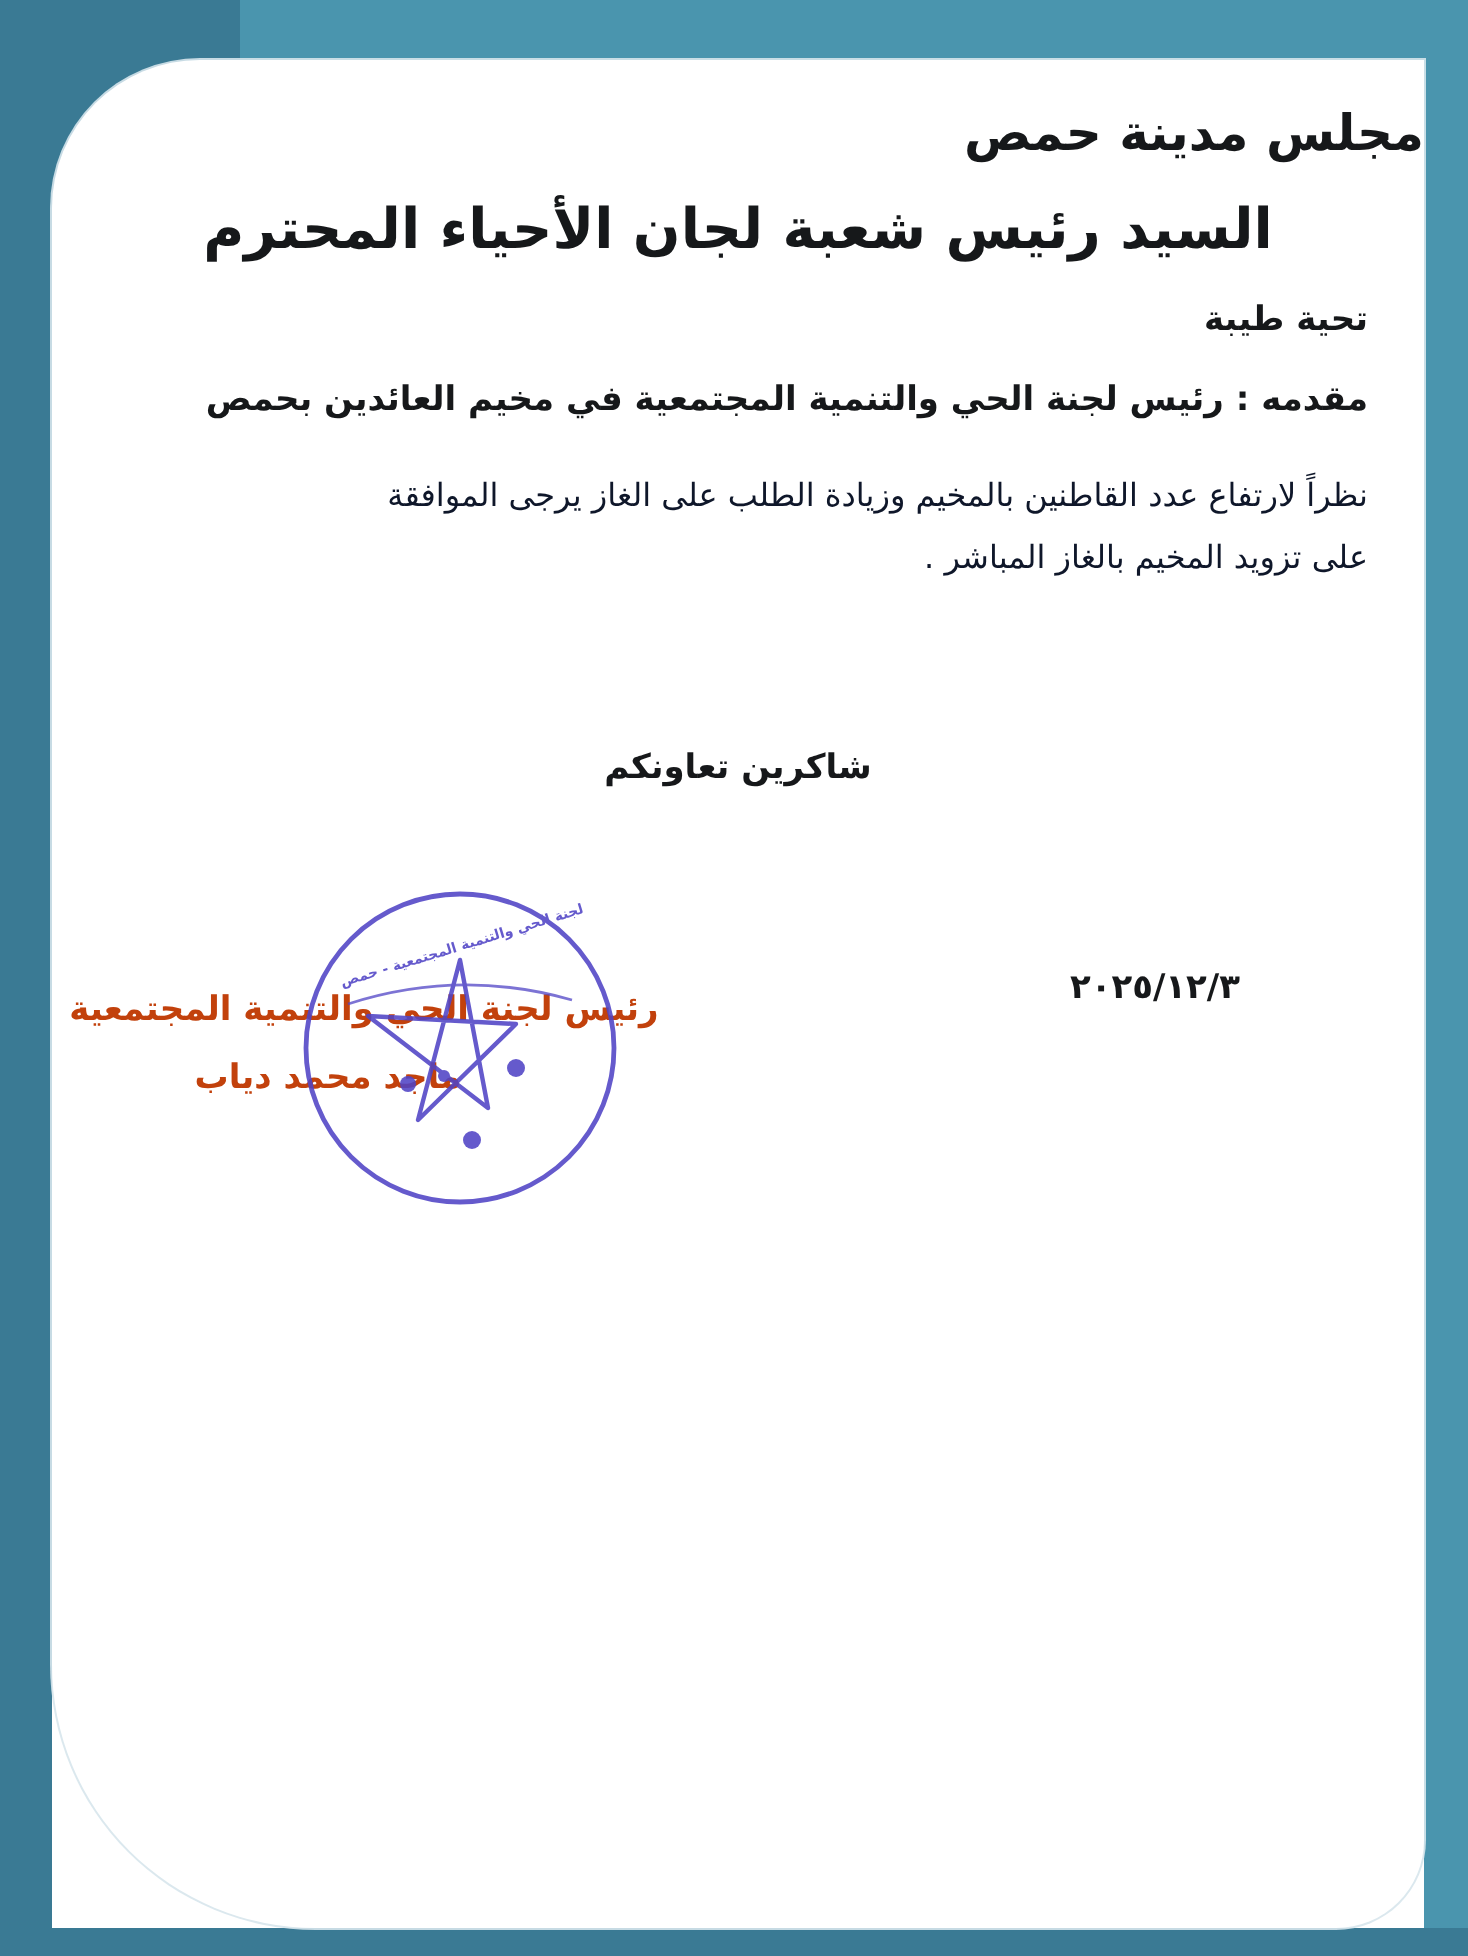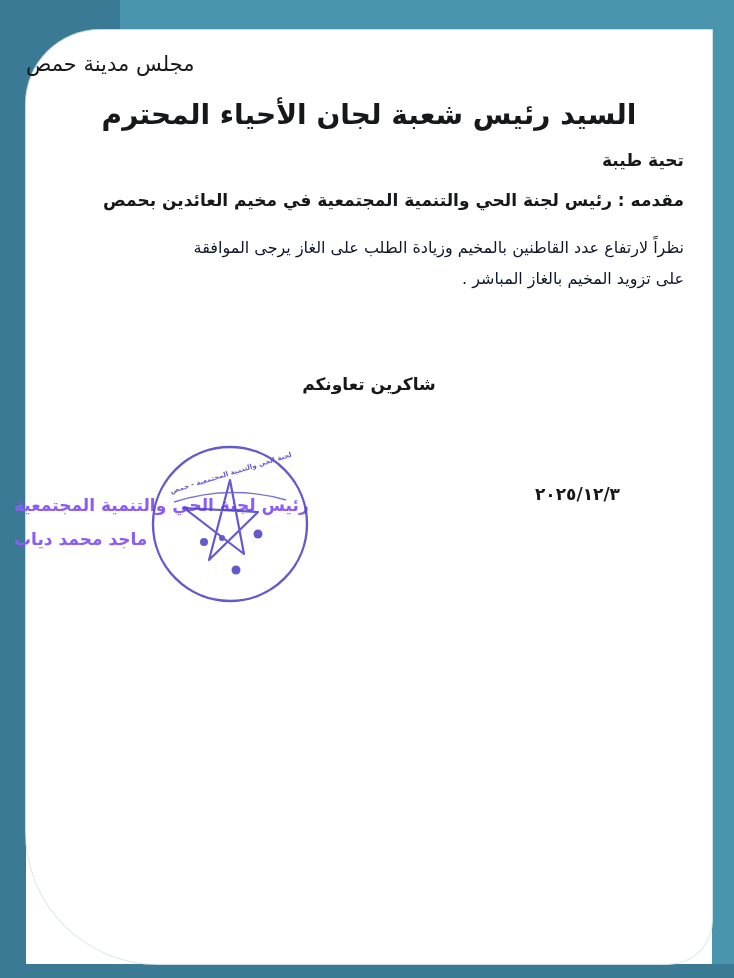--- a/index.html
+++ b/index.html
@@ -66,23 +66,23 @@
 
   .line {
     position: absolute;
     white-space: nowrap;
     color: #16181a;
   }
 
   .org-title {
     top: 22px;
     left: 0; right: 0;
-    text-align: left;
-    font-size: 21px;
-    font-weight: 400;
+    text-align: right;
+    font-size: 25px;
+    font-weight: 700;
     letter-spacing: 0.2px;
   }
   .addressee {
     top: 68px;
     left: 0; right: 0;
     text-align: center;
     font-size: 28px;
     font-weight: 600;
   }
   .salutation {
@@ -126,25 +126,25 @@
     font-weight: 700;
     letter-spacing: 1px;
   }
 
   
   .sign-block {
     position: absolute;
     top: 458px;
     right: 398px;
     width: 300px;
-    text-align: left;
+    text-align: center;
     font-size: 17px;
     font-weight: 700;
     line-height: 34px;
-    color: #8b5cf6;
+    color: #c2410c;
   }
   .sign-role  { margin-right: -36px; }
   .sign-name  { }
 
   
   .stamp {
     position: absolute;
     left: 148px;
     top: 442px;
     width: 164px;

